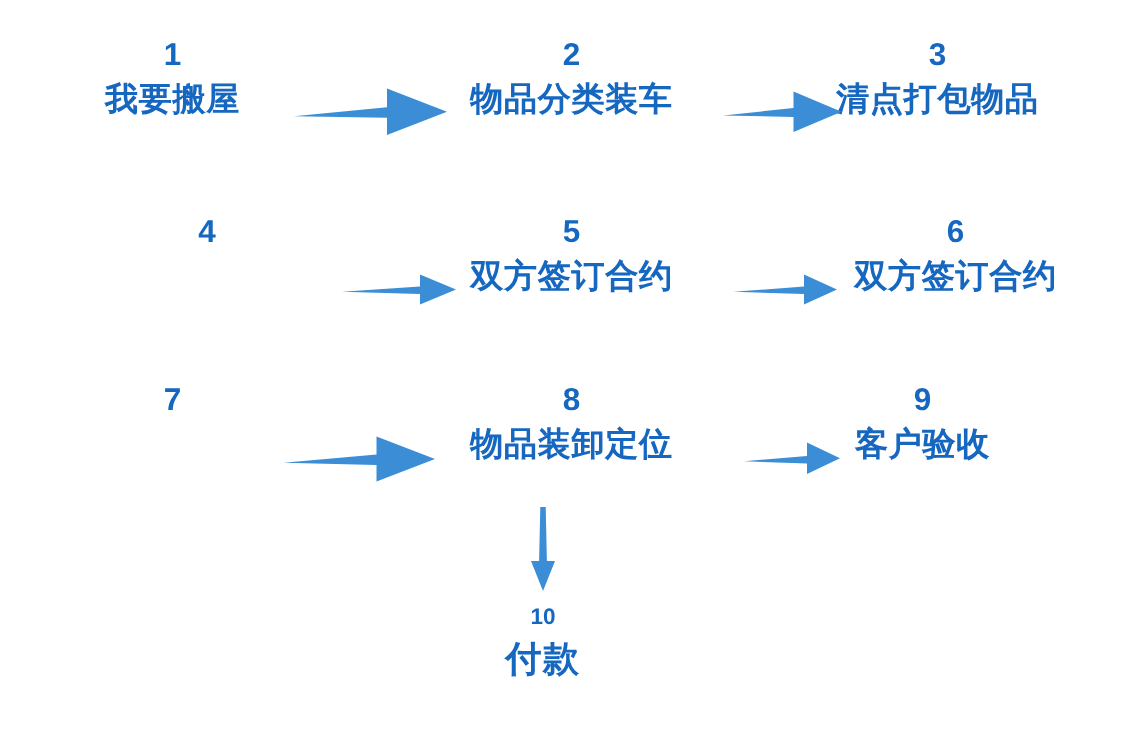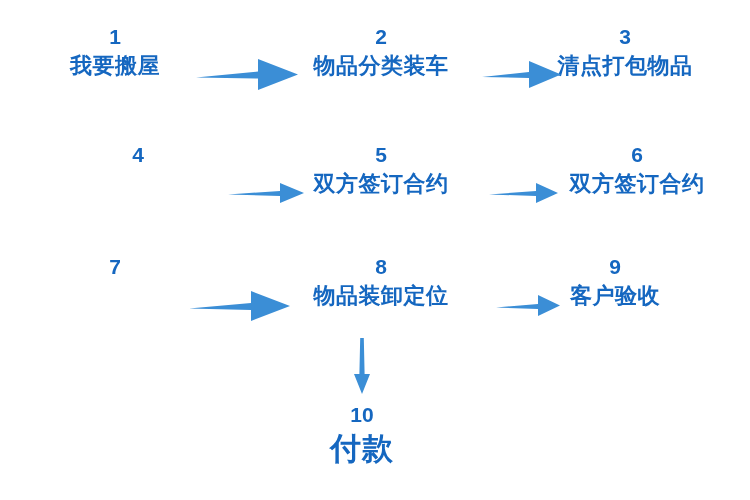--- a/index.html
+++ b/index.html
@@ -46,25 +46,25 @@
     font-family: Liberation Mono, monospace;
     font-size: 22px;
     font-weight: 700;
     color: #1567c0;
     line-height: 1.05;
     letter-spacing: 0.5px;
   }
 
   
   .step.final .step-number {
-    font-size: 21px;
+    font-size: 15px;
     margin-bottom: 10px;
   }
   .step.final .step-label {
-    font-size: 31px;
+    font-size: 24px;
     letter-spacing: 1px;
   }
 
   
   .arrow {
     position: absolute;
     line-height: 0;
   }
   .arrow svg {
     display: block;

